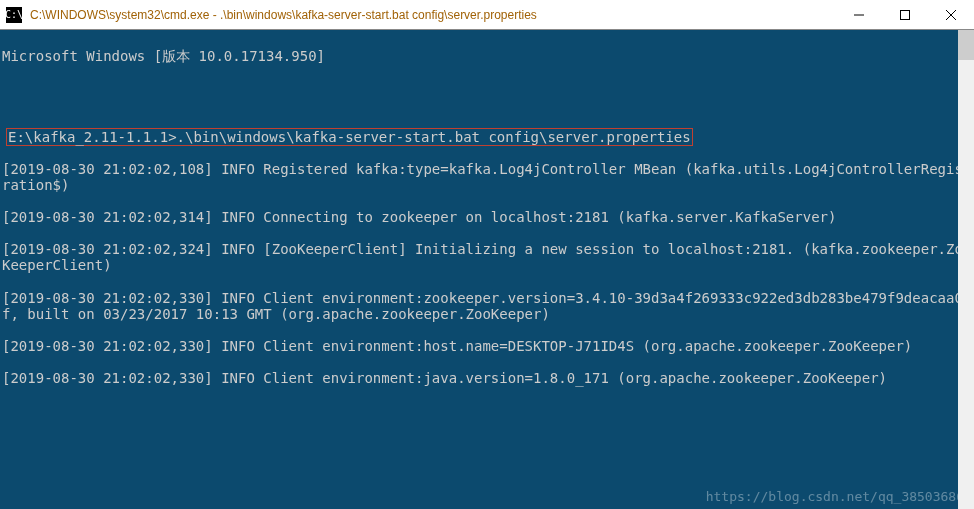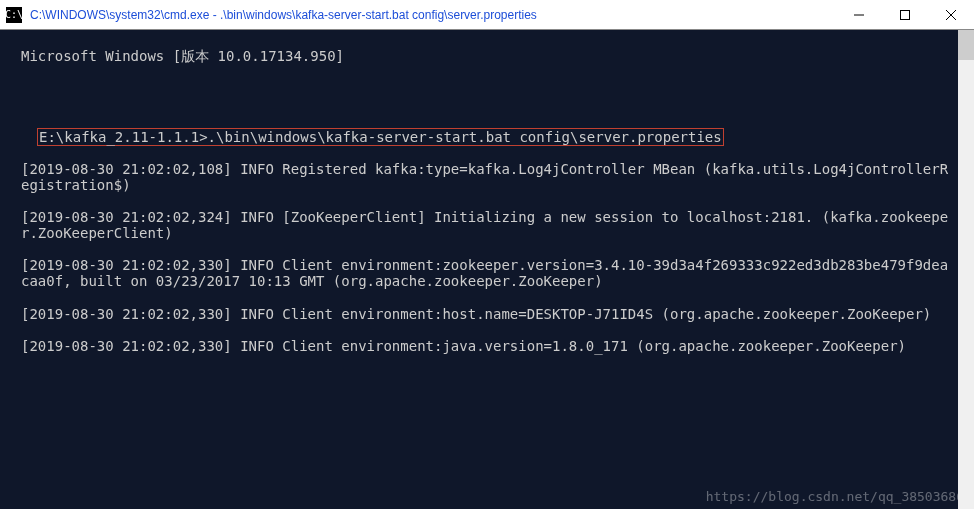--- a/index.html
+++ b/index.html
@@ -1,26 +1,26 @@
 <!DOCTYPE html>
 <html><head>
 <meta charset="utf-8">
 <style>
 * { margin: 0; padding: 0; box-sizing: border-box; }
 body { width: 974px; height: 509px; font-family: "Segoe UI", Tahoma, sans-serif; background: #fff; overflow: hidden; display: flex; flex-direction: column; }
 .titlebar { height: 30px; background: #fff; display: flex; align-items: center; border-bottom: 1px solid #888; }
 .icon-box { width: 28px; display: flex; align-items: center; justify-content: center; }
 .cmd-icon { width: 16px; height: 16px; background: #000; display: flex; align-items: center; justify-content: center; color: #fff; font: 10px monospace; }
-.title-text { flex: 1; font-size: 12px; color: #1d4ed8; padding-left: 2px; white-space: nowrap; overflow: hidden; }
+.title-text { flex: 1; font-size: 12px; color: #a16207; padding-left: 2px; white-space: nowrap; overflow: hidden; }
 .win-btns { display: flex; height: 100%; }
 .win-btn { width: 46px; height: 100%; display: flex; align-items: center; justify-content: center; font-size: 12px; color: #000; }
 .win-btn svg { width: 10px; height: 10px; }
-.terminal { flex: 1; background: #0f172a; color: #ccc; font: 14px/1.15 "NSimSun","SimSun","Consolas",monospace; padding: 2px 21px; overflow: hidden; position: relative; white-space: pre-wrap; word-break: break-all; }
+.terminal { flex: 1; background: #0c4a6e; color: #ccc; font: 14px/1.15 "NSimSun","SimSun","Consolas",monospace; padding: 2px 2px; overflow: hidden; position: relative; white-space: pre-wrap; word-break: break-all; }
 .terminal .line { display: block; }
-.hl-box { border: 1px solid #c04030; display: inline-block; padding: 0 1px; margin: -1px 16px; }
+.hl-box { border: 1px solid #c04030; display: inline-block; padding: 0 1px; margin: -1px 4px; }
 .scrollbar { position: absolute; right: 0; top: 30px; bottom: 0; width: 16px; background: #f0f0f0; }
 .scroll-thumb { position: absolute; top: 0; left: 0; right: 0; height: 30px; background: #cdcdcd; }
 .watermark { position: absolute; right: 10px; bottom: 4px; color: rgba(255,255,255,0.35); font-size: 13px; }
 </style>
 </head>
 <body>
 
 <div class="titlebar">
   <div class="icon-box">
     <div class="cmd-icon">C:\</div>
@@ -46,20 +46,21 @@
   </div>
 </div>
 
 <div class="terminal">
 <span class="line">Microsoft Windows [版本 10.0.17134.950]</span>
 <span class="line"></span>
 <span class="line"></span>
 <span class="line"></span>
 <span class="line"><span class="hl-box"><span>E:\kafka_2.11-1.1.1&gt;</span><span>.\bin\windows\kafka-server-start.bat config\server.properties</span></span></span>
 <span class="line">[2019-08-30 21:02:02,108] INFO Registered kafka:type=kafka.Log4jController MBean (kafka.utils.Log4jControllerRegistration$)</span>
+<span class="line">[2019-08-30 21:02:02,314] INFO Connecting to zookeeper on localhost:2181 (kafka.server.KafkaServer)</span>
 <span class="line">[2019-08-30 21:02:02,324] INFO [ZooKeeperClient] Initializing a new session to localhost:2181. (kafka.zookeeper.ZooKeeperClient)</span>
 <span class="line">[2019-08-30 21:02:02,330] INFO Client environment:zookeeper.version=3.4.10-39d3a4f269333c922ed3db283be479f9deacaa0f, built on 03/23/2017 10:13 GMT (org.apache.zookeeper.ZooKeeper)</span>
 <span class="line">[2019-08-30 21:02:02,330] INFO Client environment:host.name=DESKTOP-J71ID4S (org.apache.zookeeper.ZooKeeper)</span>
 <span class="line">[2019-08-30 21:02:02,330] INFO Client environment:java.version=1.8.0_171 (org.apache.zookeeper.ZooKeeper)</span>
 
 
 
 <span class="watermark">https://blog.csdn.net/qq_38503686</span>
 </div>
 

